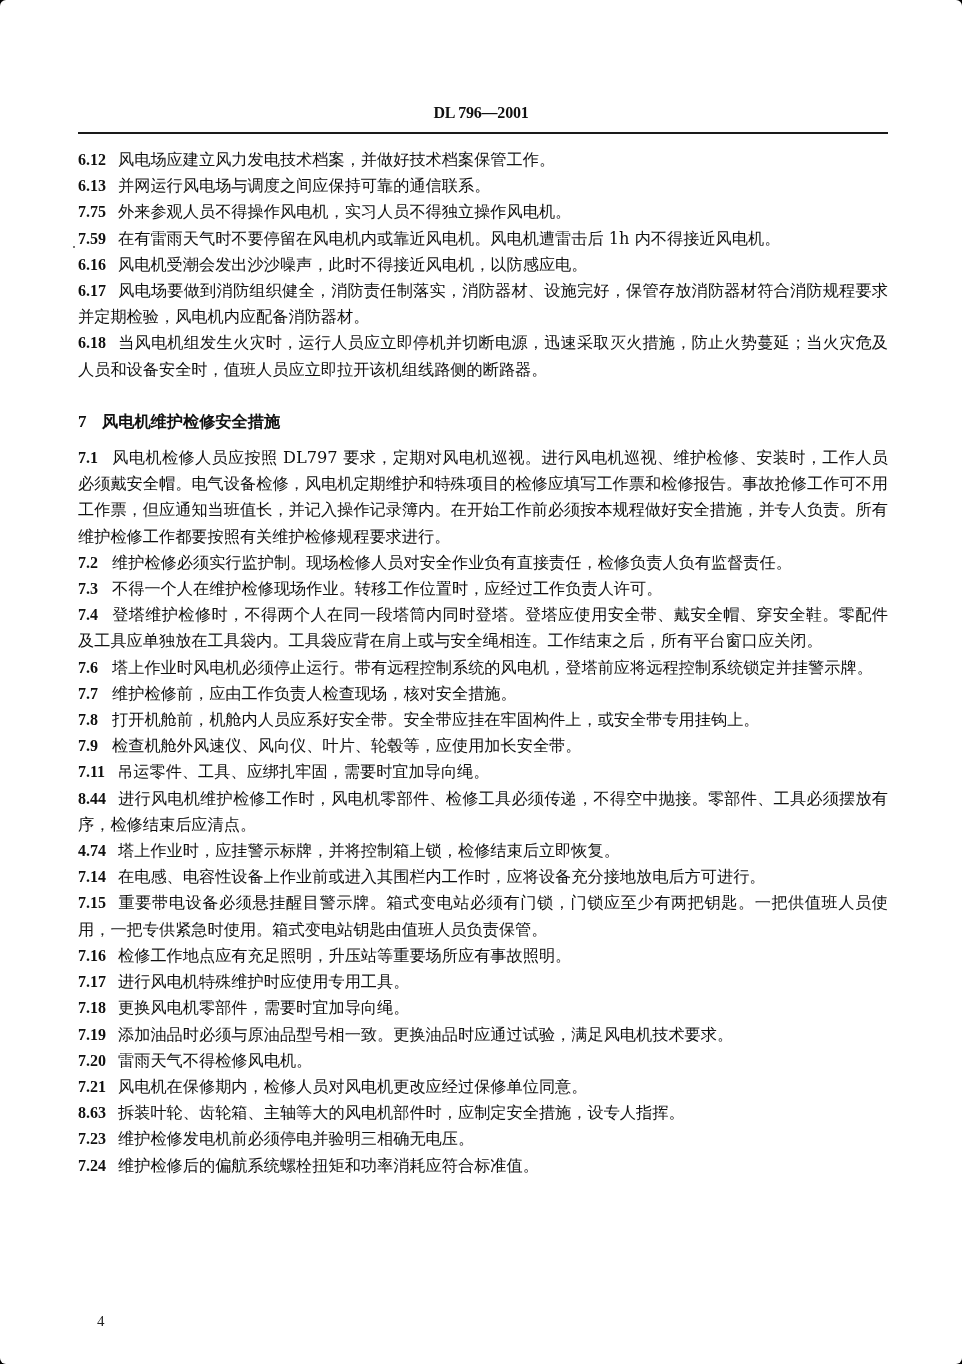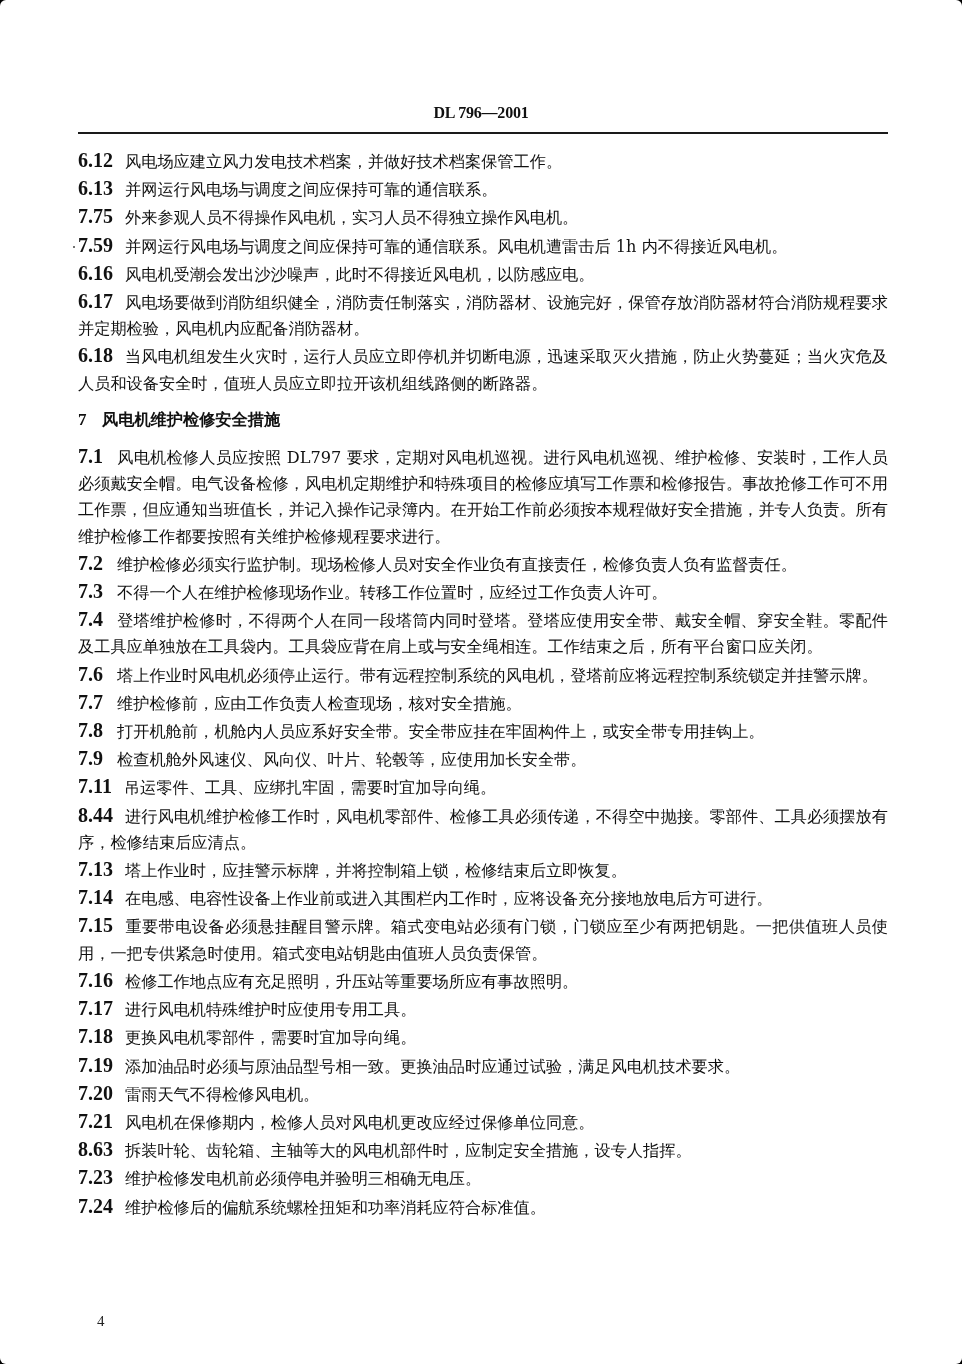--- a/index.html
+++ b/index.html
@@ -34,27 +34,27 @@
     line-height: 26.2px;
   }
   .clause {
     text-align: justify;
     text-align-last: left;
     margin: 0;
   }
   .num {
     font-family: "Liberation Serif", serif;
     font-weight: bold;
-    font-size: 20px;
+    font-size: 16px;
     display: inline-block;
     margin-right: 14px;
   }
   .num.wide { margin-right: 12px; }
   .section-head {
-    margin: 10px 0 10px 0;
+    margin: 26px 0 10px 0;
     font-weight: bold;
     font-size: 16.2px;
   }
   .section-head .sec-num {
     font-family: "Liberation Serif", serif;
     font-weight: bold;
     display: inline-block;
     width: 24px;
     font-size: 17px;
   }
@@ -78,38 +78,38 @@
   <div class="running-head">DL 796—2001</div>
   <div class="head-rule"></div>
 
   <span class="scan-dot" style="top:246px;left:73px;"></span>
 
   <div class="body">
 
     <p class="clause"><span class="num wide">6.12</span><span>风电场应建立风力发电技术档案，并做好技术档案保管工作。</span></p>
     <p class="clause"><span class="num wide">6.13</span><span>并网运行风电场与调度之间应保持可靠的通信联系。</span></p>
     <p class="clause"><span class="num wide">7.75</span><span>外来参观人员不得操作风电机，实习人员不得独立操作风电机。</span></p>
-    <p class="clause"><span class="num wide">7.59</span><span>并网运行风电场与调度之间应保持可靠的通信联系。风电机遭雷击后 1h 内不得接近风电机。</span></p>
+    <p class="clause"><span class="num wide">7.59</span><span>在有雷雨天气时不要停留在风电机内或靠近风电机。风电机遭雷击后 1h 内不得接近风电机。</span></p>
     <p class="clause"><span class="num wide">6.16</span><span>风电机受潮会发出沙沙噪声，此时不得接近风电机，以防感应电。</span></p>
     <p class="clause"><span class="num wide">6.17</span><span>风电场要做到消防组织健全，消防责任制落实，消防器材、设施完好，保管存放消防器材符合消防规程要求并定期检验，风电机内应配备消防器材。</span></p>
     <p class="clause"><span class="num wide">6.18</span><span>当风电机组发生火灾时，运行人员应立即停机并切断电源，迅速采取灭火措施，防止火势蔓延；当火灾危及人员和设备安全时，值班人员应立即拉开该机组线路侧的断路器。</span></p>
 
     <div class="section-head"><span class="sec-num">7</span><span>风电机维护检修安全措施</span></div>
 
     <p class="clause"><span class="num">7.1</span><span>风电机检修人员应按照 DL797 要求，定期对风电机巡视。进行风电机巡视、维护检修、安装时，工作人员必须戴安全帽。电气设备检修，风电机定期维护和特殊项目的检修应填写工作票和检修报告。事故抢修工作可不用工作票，但应通知当班值长，并记入操作记录簿内。在开始工作前必须按本规程做好安全措施，并专人负责。所有维护检修工作都要按照有关维护检修规程要求进行。</span></p>
     <p class="clause"><span class="num">7.2</span><span>维护检修必须实行监护制。现场检修人员对安全作业负有直接责任，检修负责人负有监督责任。</span></p>
     <p class="clause"><span class="num">7.3</span><span>不得一个人在维护检修现场作业。转移工作位置时，应经过工作负责人许可。</span></p>
     <p class="clause"><span class="num">7.4</span><span>登塔维护检修时，不得两个人在同一段塔筒内同时登塔。登塔应使用安全带、戴安全帽、穿安全鞋。零配件及工具应单独放在工具袋内。工具袋应背在肩上或与安全绳相连。工作结束之后，所有平台窗口应关闭。</span></p>
     <p class="clause"><span class="num">7.6</span><span>塔上作业时风电机必须停止运行。带有远程控制系统的风电机，登塔前应将远程控制系统锁定并挂警示牌。</span></p>
     <p class="clause"><span class="num">7.7</span><span>维护检修前，应由工作负责人检查现场，核对安全措施。</span></p>
     <p class="clause"><span class="num">7.8</span><span>打开机舱前，机舱内人员应系好安全带。安全带应挂在牢固构件上，或安全带专用挂钩上。</span></p>
     <p class="clause"><span class="num">7.9</span><span>检查机舱外风速仪、风向仪、叶片、轮毂等，应使用加长安全带。</span></p>
     <p class="clause"><span class="num wide">7.11</span><span>吊运零件、工具、应绑扎牢固，需要时宜加导向绳。</span></p>
     <p class="clause"><span class="num wide">8.44</span><span>进行风电机维护检修工作时，风电机零部件、检修工具必须传递，不得空中抛接。零部件、工具必须摆放有序，检修结束后应清点。</span></p>
-    <p class="clause"><span class="num wide">7.13</span><span>塔上作业时，应挂警示标牌，并将控制箱上锁，检修结束后立即恢复。</span></p>
+    <p class="clause"><span class="num wide">4.74</span><span>塔上作业时，应挂警示标牌，并将控制箱上锁，检修结束后立即恢复。</span></p>
     <p class="clause"><span class="num wide">7.14</span><span>在电感、电容性设备上作业前或进入其围栏内工作时，应将设备充分接地放电后方可进行。</span></p>
     <p class="clause"><span class="num wide">7.15</span><span>重要带电设备必须悬挂醒目警示牌。箱式变电站必须有门锁，门锁应至少有两把钥匙。一把供值班人员使用，一把专供紧急时使用。箱式变电站钥匙由值班人员负责保管。</span></p>
     <p class="clause"><span class="num wide">7.16</span><span>检修工作地点应有充足照明，升压站等重要场所应有事故照明。</span></p>
     <p class="clause"><span class="num wide">7.17</span><span>进行风电机特殊维护时应使用专用工具。</span></p>
     <p class="clause"><span class="num wide">7.18</span><span>更换风电机零部件，需要时宜加导向绳。</span></p>
     <p class="clause"><span class="num wide">7.19</span><span>添加油品时必须与原油品型号相一致。更换油品时应通过试验，满足风电机技术要求。</span></p>
     <p class="clause"><span class="num wide">7.20</span><span>雷雨天气不得检修风电机。</span></p>
     <p class="clause"><span class="num wide">7.21</span><span>风电机在保修期内，检修人员对风电机更改应经过保修单位同意。</span></p>
     <p class="clause"><span class="num wide">8.63</span><span>拆装叶轮、齿轮箱、主轴等大的风电机部件时，应制定安全措施，设专人指挥。</span></p>
     <p class="clause"><span class="num wide">7.23</span><span>维护检修发电机前必须停电并验明三相确无电压。</span></p>

